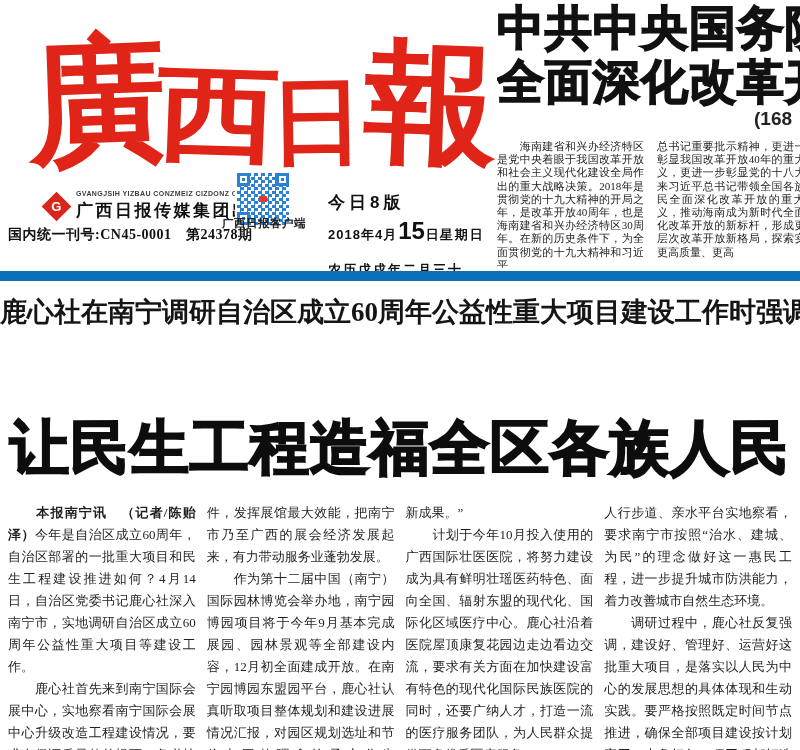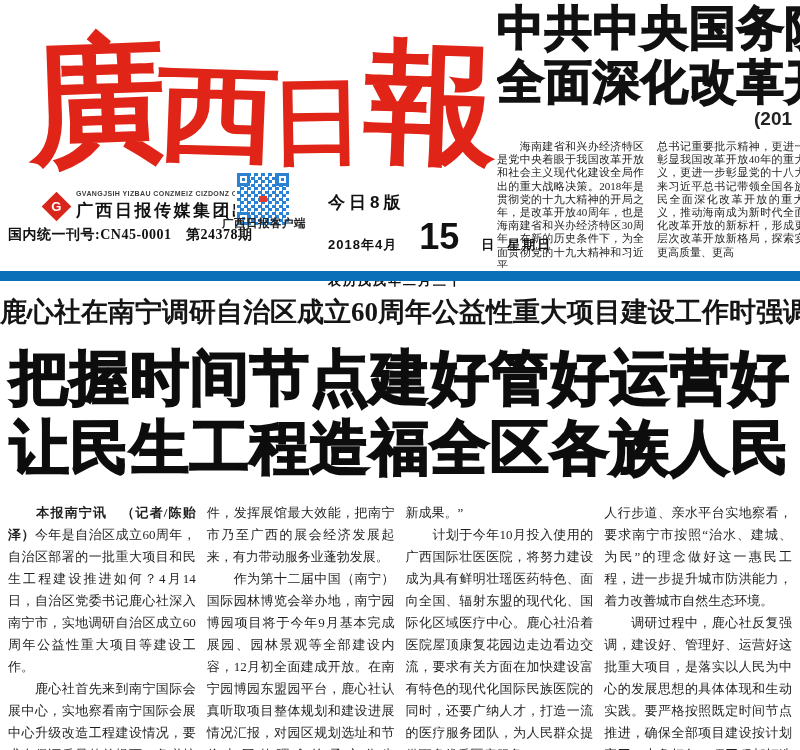--- a/index.html
+++ b/index.html
@@ -38,23 +38,23 @@
   .qr .finder::after{content:"";position:absolute;left:2px;top:2px;width:3px;height:3px;background:#2b82d2;}
   .qr .f-tl{left:0;top:0;} .qr .f-tr{right:0;top:0;} .qr .f-bl{left:0;bottom:0;}
   .qr .center-dot{position:absolute;left:22px;top:23px;width:8px;height:6px;background:#e23a2e;}
   .qr-caption{position:absolute;left:222px;top:216px;width:84px;text-align:center;
     font:bold 11.5px "Liberation Sans","DejaVu Sans",sans-serif;letter-spacing:0.5px;color:#222;}
 
   
   .edition-block{position:absolute;left:328px;top:191px;
     font-family:"Liberation Sans","DejaVu Sans",sans-serif;color:#111;}
   .edition{font-weight:bold;font-size:17px;letter-spacing:4px;}
-  .date-row{display:flex;align-items:baseline;font-weight:bold;margin-top:5px;gap:12px;}
+  .date-row{display:flex;align-items:baseline;font-weight:bold;margin-top:5px;}
   .date-prefix,.date-suffix{font-size:13px;letter-spacing:1px;}
-  .date-day{font-size:36px;margin:0 10px;line-height:1;text-align:center;}
+  .date-day{font-size:24px;margin:0 1px;line-height:1;text-align:center;}
   .weekday{font-size:13px;margin-left:0;letter-spacing:2px;}
   .lunar{font-weight:bold;font-size:13px;letter-spacing:2px;margin-top:17px;}
 
   
   .top-story{position:absolute;left:497px;top:0;width:303px;height:268px;overflow:hidden;}
   .ts-headline{font-family:"Liberation Sans","DejaVu Sans",sans-serif;font-weight:900;
     font-size:47px;line-height:52px;white-space:nowrap;color:#111;
     -webkit-text-stroke:1.6px #111;letter-spacing:1px;margin-top:2px;}
   .ts-date{position:absolute;left:257px;top:108px;
     font:bold 19px "Liberation Sans","DejaVu Sans",sans-serif;color:#222;white-space:nowrap;}
@@ -117,31 +117,30 @@
       <span class="date-day">15</span>
       <span class="date-suffix">日</span>
       <span class="weekday">星期日</span>
     </div>
     <div class="lunar">农历戊戌年二月三十</div>
   </div>
 
   <div class="top-story">
     <div class="ts-headline">中共中央国务院</div>
     <div class="ts-headline">全面深化改革开</div>
-    <div class="ts-date">(201</div>
+    <div class="ts-date">(168</div>
     <div class="ts-cols">
       <div class="ts-col">　　海南建省和兴办经济特区是党中央着眼于我国改革开放和社会主义现代化建设全局作出的重大战略决策。2018年是贯彻党的十九大精神的开局之年，是改革开放40周年，也是海南建省和兴办经济特区30周年。在新的历史条件下，为全面贯彻党的十九大精神和习近平</div>
       <div class="ts-col ts-col2">总书记重要批示精神，更进一步彰显我国改革开放40年的重大意义，更进一步彰显党的十八大以来习近平总书记带领全国各族人民全面深化改革开放的重大意义，推动海南成为新时代全面深化改革开放的新标杆，形成更高层次改革开放新格局，探索实现更高质量、更高</div>
     </div>
   </div>
 
   <div class="blue-bar"></div>
 
   <div class="kicker">鹿心社在南宁调研自治区成立60周年公益性重大项目建设工作时强调</div>
-  <div class="main-hl hl1">把握时间节点建好管好运营好</div>
   <div class="main-hl hl2">让民生工程造福全区各族人民</div>
 
   <div class="body-cols">
     <div class="bcol"><span class="lead">　　本报南宁讯　（记者/陈贻泽）</span><span>今年是自治区成立60周年，自治区部署的一批重大项目和民生工程建设推进如何？4月14日，自治区党委书记鹿心社深入南宁市，实地调研自治区成立60周年公益性重大项目等建设工作。
 　　鹿心社首先来到南宁国际会展中心，实地察看南宁国际会展中心升级改造工程建设情况，要求在保证质量的前提下，务必按时间节点完成建设任务。“作为南宁的标志性建筑，每年除了举办中国-东盟博览会之外，其他时间怎么利用？”鹿心社非常关注展馆的日常使用情况，要求有关方面充分利用良好的资源条</span></div>
     <div class="bcol">件，发挥展馆最大效能，把南宁市乃至广西的展会经济发展起来，有力带动服务业蓬勃发展。
 　　作为第十二届中国（南宁）国际园林博览会举办地，南宁园博园项目将于今年9月基本完成展园、园林景观等全部建设内容，12月初全面建成开放。在南宁园博园东盟园平台，鹿心社认真听取项目整体规划和建设进展情况汇报，对园区规划选址和节俭办园的理念给予充分肯定。“建好之后应该如何运营维护？”鹿心社现场给大家把脉支招：“不仅要认真借鉴昆明等地的好经验好做法，按照精细化要求把园博园建设好，还要科学运营维护好，让广大市民共享城市建设</div>
     <div class="bcol">新成果。”
 　　计划于今年10月投入使用的广西国际壮医医院，将努力建设成为具有鲜明壮瑶医药特色、面向全国、辐射东盟的现代化、国际化区域医疗中心。鹿心社沿着医院屋顶康复花园边走边看边交流，要求有关方面在加快建设富有特色的现代化国际民族医院的同时，还要广纳人才，打造一流的医疗服务团队，为人民群众提供更多优质医疗服务。
 　　广西文化艺术中心已于今年1月正式运营，是目前全区规模最大、设备最优、功能最全的大型文化综合体，即将上演的音乐剧《壮源》正在紧张彩排。鹿心社走进大剧院，亲身体验音响和舞</div>

